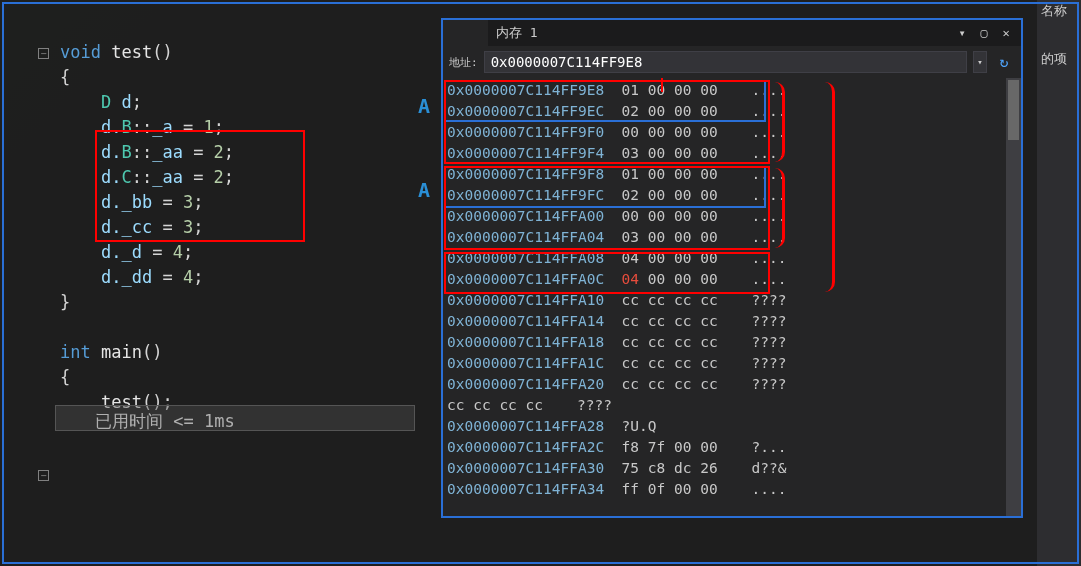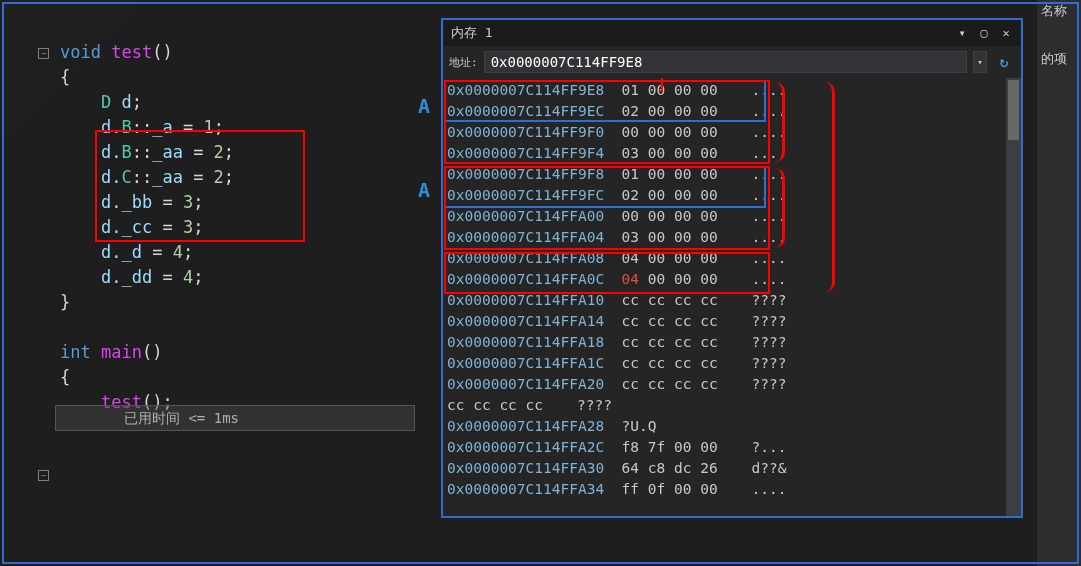--- a/index.html
+++ b/index.html
@@ -45,62 +45,62 @@
     cursor: pointer;
   }
   .code-line {
     height: 25px;
     line-height: 25px;
     padding-left: 60px;
     white-space: pre;
     font-size: 17px;
   }
   .kw   { color: #569cd6; }
-  .fn   { color: #d946ef; }
+  .fn   { color: #e5e5e5; }
   .cls  { color: #4ec9b0; }
   .mem  { color: #9cdcfe; }
   .num  { color: #b5cea8; }
   .pun  { color: #d4d4d4; }
   .red-rect {
     position: absolute;
     border: 2px solid #ff0000;
     pointer-events: none;
   }
   .code-highlight-dbg {
     position: absolute;
     left: 55px;
     width: 360px;
     height: 26px;
     background: rgba(80,80,80,0.4);
     border: 1px solid #555;
   }
   .dbg-time {
     position: absolute;
     color: #b0b0b0;
-    font-size: 14px;
-    margin-left: 29px;
+    font-size: 17px;
   }
   
   .mem-window {
     position: absolute;
     right: 58px; top: 18px;
     width: 582px; height: 500px;
     background: #252526;
     border: 2px solid #2a6fd6;
     z-index: 10;
   }
   .mem-title {
     height: 26px;
     background: #1b1b1c;
     color: #cccccc;
     padding: 4px 8px;
     font-size: 13px;
     display: flex;
     justify-content: space-between;
     align-items: center;
+    margin-left: 45px;
   }
   .mem-title-controls { display: flex; gap: 8px; }
   .mem-title-btn {
     width: 14px; height: 14px;
     color: #cccccc;
     cursor: pointer;
     font-size: 12px;
     text-align: center;
   }
   .addr-bar {
@@ -267,21 +267,21 @@
       <div class="mem-row"><span class="mem-addr">0x0000007C114FFA08  </span><span class="mem-bytes">04 00 00 00  </span><span class="mem-ascii">....</span></div>
       <div class="mem-row"><span class="mem-addr">0x0000007C114FFA0C  </span><span class="mem-bytes"><span class="red-byte">04</span> 00 00 00  </span><span class="mem-ascii">....</span></div>
       <div class="mem-row"><span class="mem-addr">0x0000007C114FFA10  </span><span class="mem-bytes">cc cc cc cc  </span><span class="mem-ascii">????</span></div>
       <div class="mem-row"><span class="mem-addr">0x0000007C114FFA14  </span><span class="mem-bytes">cc cc cc cc  </span><span class="mem-ascii">????</span></div>
       <div class="mem-row"><span class="mem-addr">0x0000007C114FFA18  </span><span class="mem-bytes">cc cc cc cc  </span><span class="mem-ascii">????</span></div>
       <div class="mem-row"><span class="mem-addr">0x0000007C114FFA1C  </span><span class="mem-bytes">cc cc cc cc  </span><span class="mem-ascii">????</span></div>
       <div class="mem-row"><span class="mem-addr">0x0000007C114FFA20  </span><span class="mem-bytes">cc cc cc cc  </span><span class="mem-ascii">????</span></div>
       <div class="mem-row"><span class="mem-bytes">cc cc cc cc  </span><span class="mem-ascii">????</span></div>
       <div class="mem-row"><span class="mem-addr">0x0000007C114FFA28  </span><span class="mem-ascii">?U.Q</span></div>
       <div class="mem-row"><span class="mem-addr">0x0000007C114FFA2C  </span><span class="mem-bytes">f8 7f 00 00  </span><span class="mem-ascii">?...</span></div>
-      <div class="mem-row"><span class="mem-addr">0x0000007C114FFA30  </span><span class="mem-bytes">64 c8 dc 26  </span><span class="mem-ascii">d??&amp;</span></div>
+      <div class="mem-row"><span class="mem-addr">0x0000007C114FFA30  </span><span class="mem-bytes">75 c8 dc 26  </span><span class="mem-ascii">d??&amp;</span></div>
       <div class="mem-row"><span class="mem-addr">0x0000007C114FFA34  </span><span class="mem-bytes">ff 0f 00 00  </span><span class="mem-ascii">....</span></div>
       <div class="mem-scroll">
       <div class="mem-scroll-thumb"></div>
     </div>
 
     <div class="red-vline" style="left:218px;top:-32px;height:46px"></div>
 
     <div class="anno-box blue-box" style="left:1px;top:2px;width:322px;height:42px"></div>
     <div class="anno-box red-box" style="left:1px;top:2px;width:326px;height:84px"></div>
     <div class="anno-box blue-box" style="left:1px;top:88px;width:322px;height:42px"></div>

